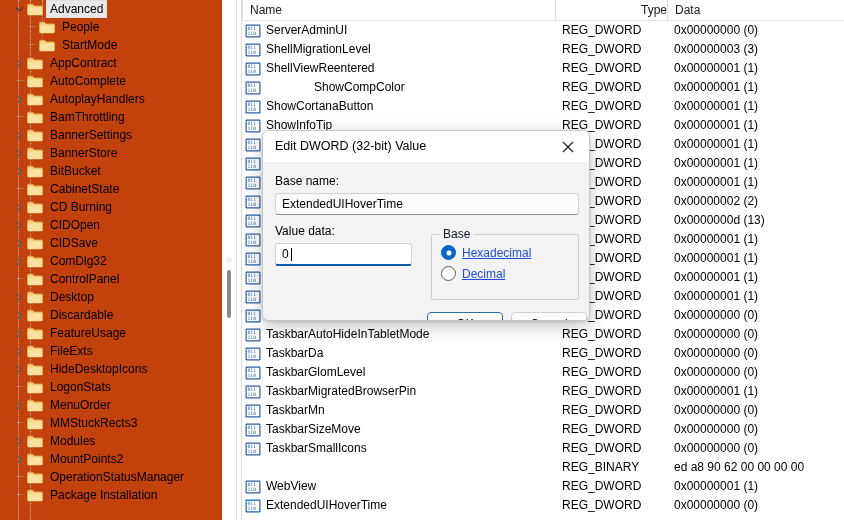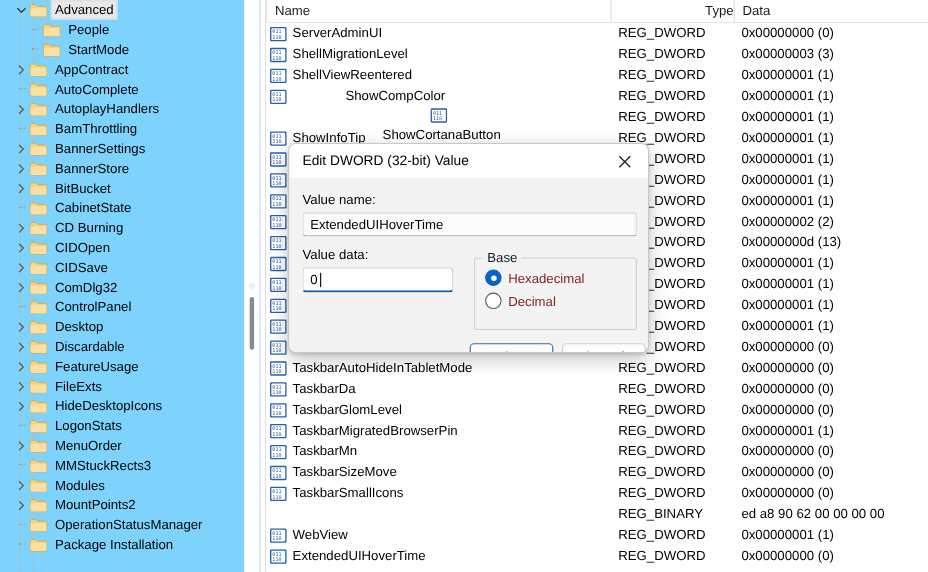--- a/index.html
+++ b/index.html
@@ -24,21 +24,21 @@
     inset: 0;
     display: flex;
     background: #ffffff;
   }
 
   
   #tree-pane {
     position: relative;
     width: 236px;
     height: 520px;
-    background: #7dd3fc;
+    background: #c2410c;
     overflow: hidden;
     flex: 0 0 236px;
   }
   #tree-scroll-area {
     position: absolute;
     left: 0; top: 0;
     width: 236px;
     height: 520px;
     overflow: hidden;
   }
@@ -310,21 +310,21 @@
   }
   .radio.checked::after {
     content: "";
     position: absolute;
     left: 50%; top: 50%;
     transform: translate(-50%, -50%);
     width: 5px; height: 5px;
     border-radius: 50%;
     background: #ffffff;
   }
-  .radio-label { font-size: 12px; color: #7f1d1d; }
+  .radio-label { font-size: 12px; color: #1d4ed8; text-decoration: underline; }
 
   .dlg-btn {
     position: absolute;
     height: 24px;
     box-sizing: border-box;
     background: #fdfdfd;
     border: 1px solid #d0d0d0;
     border-radius: 4px;
     font-family: "Liberation Sans", sans-serif;
     font-size: 12px;
@@ -799,21 +799,21 @@
                   <text x="2.6" y="7.2">011</text>
                   <text x="2.6" y="12.2">110</text>
                 </g>
               </svg></span>
             <span class="txt">ShowCompColor</span>
           </div>
           <div class="c-type txt" style="left: 320px;">REG_DWORD</div>
           <div class="c-data txt" style="left: 432px;">0x00000001 (1)</div>
         </div>
         <div class="lrow">
-          <div class="c-name" style="width: 313px; flex-direction: column;">
+          <div class="c-name" style="width: 313px;">
             <span class="regicon"><svg width="16" height="16" viewBox="0 0 16 16" aria-hidden="true">
                 <rect class="ri-bg" x="0.5" y="1.5" width="15" height="13" rx="1.2" fill="#2b5fa8"></rect>
                 <rect x="1.7" y="2.7" width="12.6" height="10.6" rx="0.6" fill="#ffffff"></rect>
                 <g fill="#2b5fa8" font-family="DejaVu Sans Mono, monospace" font-size="4.6">
                   <text x="2.6" y="7.2">011</text>
                   <text x="2.6" y="12.2">110</text>
                 </g>
               </svg></span>
             <span class="txt">ShowCortanaButton</span>
           </div>
@@ -1134,21 +1134,21 @@
     <div id="dlg-close">
       <svg width="12" height="12" viewBox="0 0 12 12" aria-hidden="true">
         <path d="M1 1 L11 11 M11 1 L1 11" stroke="#1a1a1a" stroke-width="1.1" fill="none"></path>
       </svg>
     </div>
   </div>
 
   <div id="dlg-body">
 
     <div class="dlg-label" style="left:12px; top:12px;">
-      <span>Value name:</span>
+      <span>Base name:</span>
     </div>
 
     <input class="dlg-input" style="left: 12px; top: 31px; width: 304px; height: 22px;" id="value-name-input" readonly="" value="ExtendedUIHoverTime">
 
     <div class="dlg-label" style="left:12px; top:62px;">
       <span>Value data:</span>
     </div>
 
     <div style="position:absolute; left:12px; top:81px; width:137px; height:23px;">
       <input class="dlg-input focused" style="left: 0px; top: 0px; width: 137px; height: 23px;" id="value-data-input" value="0">

